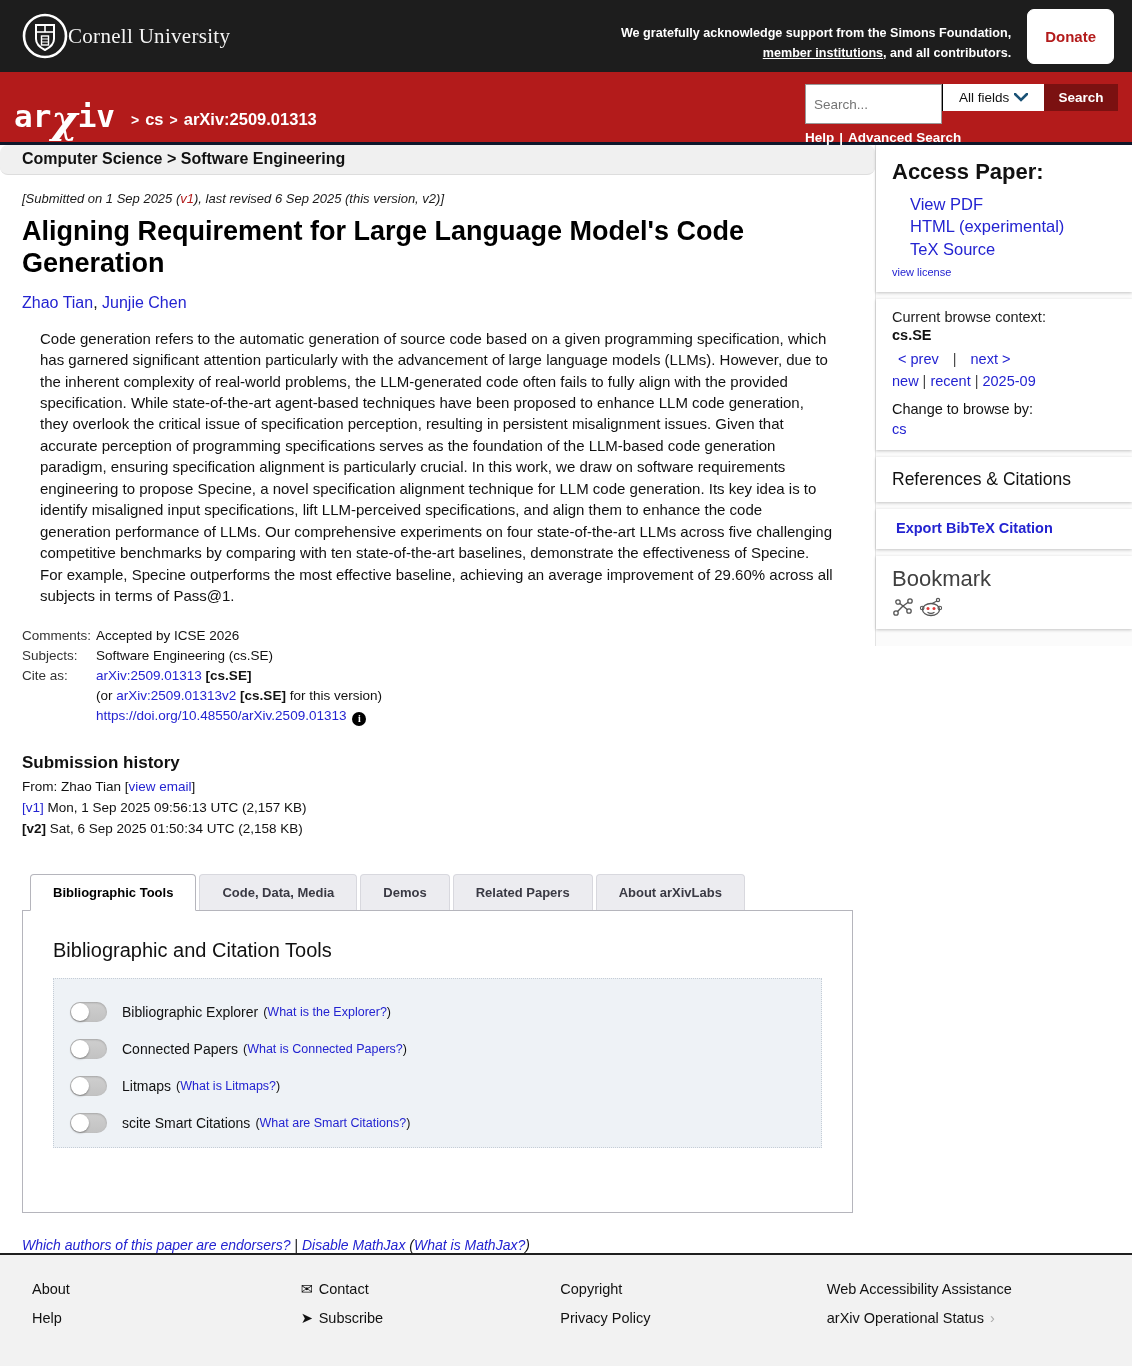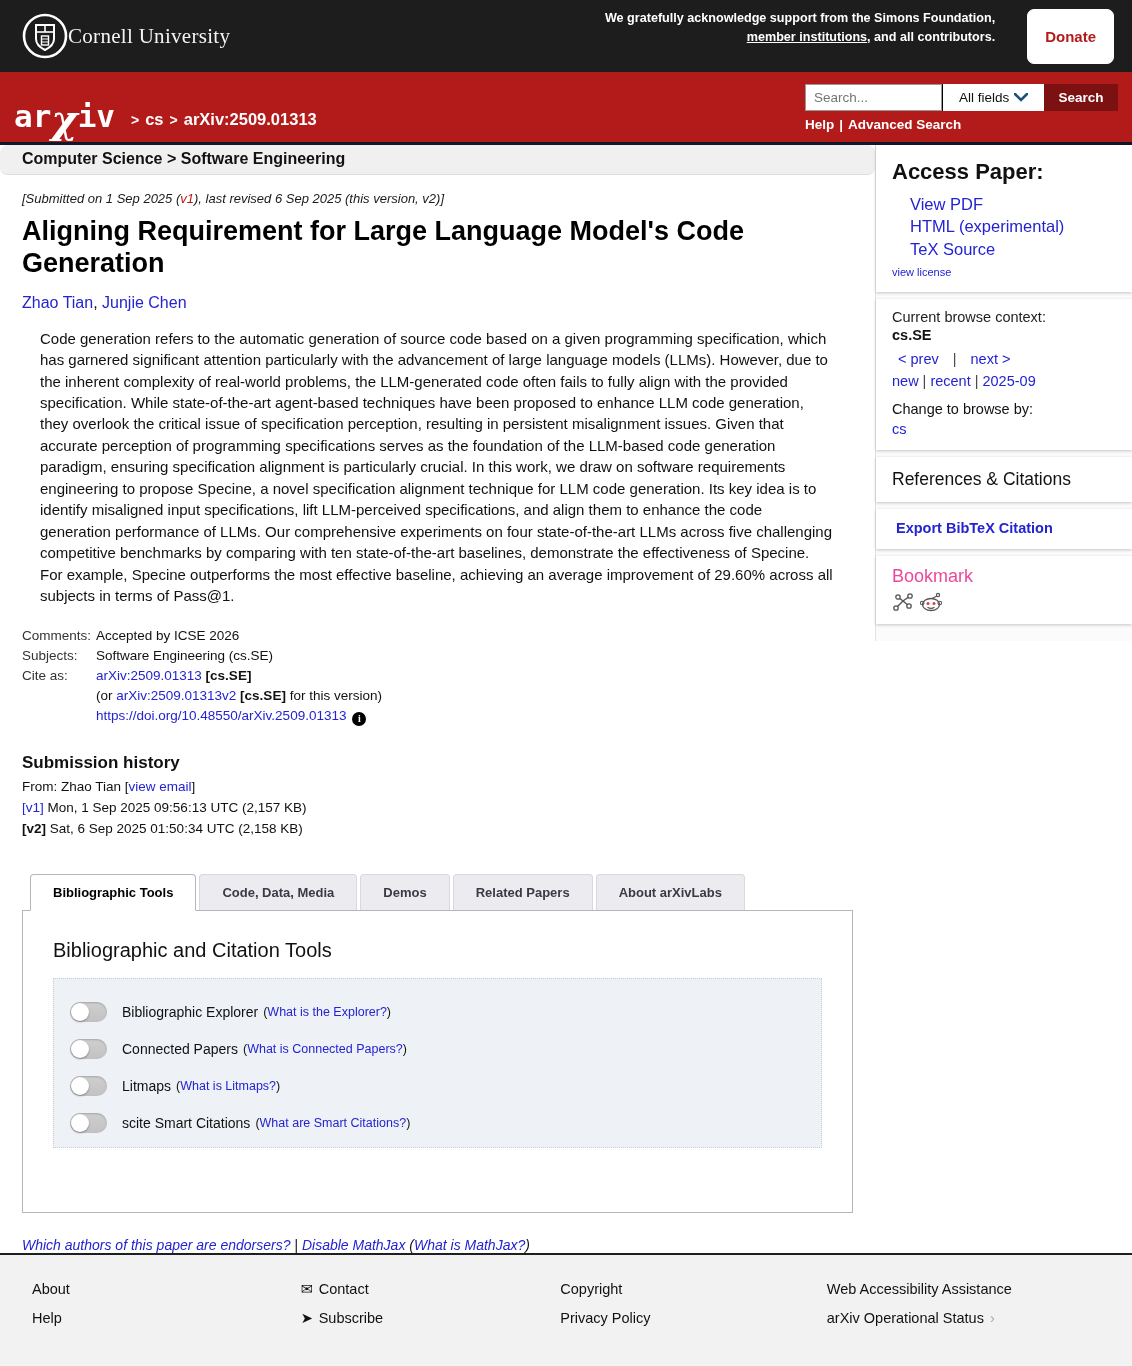--- a/index.html
+++ b/index.html
@@ -5,36 +5,36 @@
   * { margin:0; padding:0; box-sizing:border-box; }
   body { width:1132px; min-height:1366px; font-family:"Liberation Sans", sans-serif; background:#fff; color:#111; }
   a { text-decoration:none; cursor:pointer; }
   .page { display:flex; flex-direction:column; min-height:1366px; }
 
   
   .topbar { background:#1d1d1d; height:72px; display:flex; align-items:center; justify-content:space-between; padding:0 18px 0 22px; }
   .brand { display:flex; align-items:center; }
   .cornell-seal { width:46px; height:46px; }
   .cornell-name { color:#f4f4f4; font-family:"Liberation Serif", serif; font-size:21px; letter-spacing:.3px; }
-  .support { display:flex; align-items:flex-start; gap:32px; }
+  .support { display:flex; align-items:flex-end; gap:16px; }
   .support-text { color:#fff; font-size:12.6px; font-weight:bold; text-align:right; line-height:1.55; }
   .support-text a { color:#fff; text-decoration:underline; }
   .donate-btn { background:#fff; color:#b31b1b; border:1px solid #fff; border-radius:7px; font-weight:bold; font-size:15px; padding:18px 17px; cursor:pointer; font-family:"Liberation Sans",sans-serif; }
 
   
   .redbar { background:#b31b1b; height:73px; border-bottom:3px solid #0f172a; display:flex; justify-content:space-between; padding:0 14px 0 14px; }
   .logo-row { display:flex; align-items:flex-end; padding-bottom:10px; }
   .arxiv-logo { color:#fff; font-family:"DejaVu Sans Mono", monospace; font-weight:bold; font-size:31px; letter-spacing:0; line-height:1; }
   .arxiv-logo .chi { font-family:"DejaVu Serif", serif; font-style:italic; font-size:40px; position:relative; top:6px; line-height:0; }
   .crumbs { color:#fff; font-weight:bold; font-size:16.5px; margin-left:10px; position:relative; top:-3px; }
   .crumbs .sep { margin:0 6px; font-size:14px; }
   .crumbs a { color:#fff; }
   .search-area { padding-top:12px; }
   .search-row { display:flex; }
-  .search-input { width:137px; height:27px; border:1px solid #999; padding:0 8px; font-size:13.5px; font-family:"Liberation Sans",sans-serif; }
+  .search-input { width:137px; height:40px; border:1px solid #999; padding:0 8px; font-size:13.5px; font-family:"Liberation Sans",sans-serif; }
   .field-select { width:102px; height:27px; background:#fff; display:flex; align-items:center; justify-content:space-between; padding:0 16px; font-size:13.5px; cursor:pointer; border-left:1px solid #000; }
   .search-btn { width:74px; height:27px; background:#7b1111; color:#fff; border:none; font-weight:bold; font-size:13.5px; cursor:pointer; font-family:"Liberation Sans",sans-serif; }
   .help-row { color:#fff; font-weight:bold; font-size:13.5px; margin-top:6px; }
   .help-row a { color:#fff; }
   .help-row .pipe { margin:0 5px; }
 
   
   .content { display:flex; flex:0 0 auto; }
   .main { width:875px; }
   .sidebar { width:257px; border-left:1px solid #e3e3e3; background:#fbfbfb; padding-bottom:10px; align-self:flex-start; }
@@ -90,21 +90,21 @@
   .pn-row .pipe { margin:0 14px; color:#444; }
   .nr-row { margin-top:6px; font-size:14.5px; }
   .nr-row a { color:#2323d1; }
   .nr-row .pipe { margin:0 4px; color:#444; }
   .change-label { margin-top:12px; font-size:14.5px; }
   .change-link { display:inline-block; margin-top:4px; font-size:14.5px; color:#2323d1; }
   .refs-heading { font-size:17.5px; color:#111; margin-top:2px; }
   .refs-links { margin-top:6px; padding-left:18px; }
   .refs-links a { display:block; color:#2323d1; font-size:14.5px; line-height:1.45; }
   .export-card a { font-weight:bold; color:#2323d1; font-size:14.5px; padding-left:4px; }
-  .bookmark-heading { font-size:18px; color:#ec4899; }
+  .bookmark-heading { font-size:22px; color:#404040; }
   .bookmark-icons { display:flex; gap:5px; margin-top:5px; }
   .bookmark-icons svg { cursor:pointer; }
 
   
   footer { margin-top:auto; background:#f2f2f2; border-top:2px solid #1f1f1f; padding:26px 32px 40px; display:grid; grid-template-columns:1.18fr 1.14fr 1.17fr 1.2fr; font-size:14.5px; }
   footer a { color:#111; display:block; margin-bottom:13px; }
   footer .icon { display:inline-block; width:18px; }
   .status-chevron { color:#aaa; margin-left:6px; }
 </style>
 </head>

